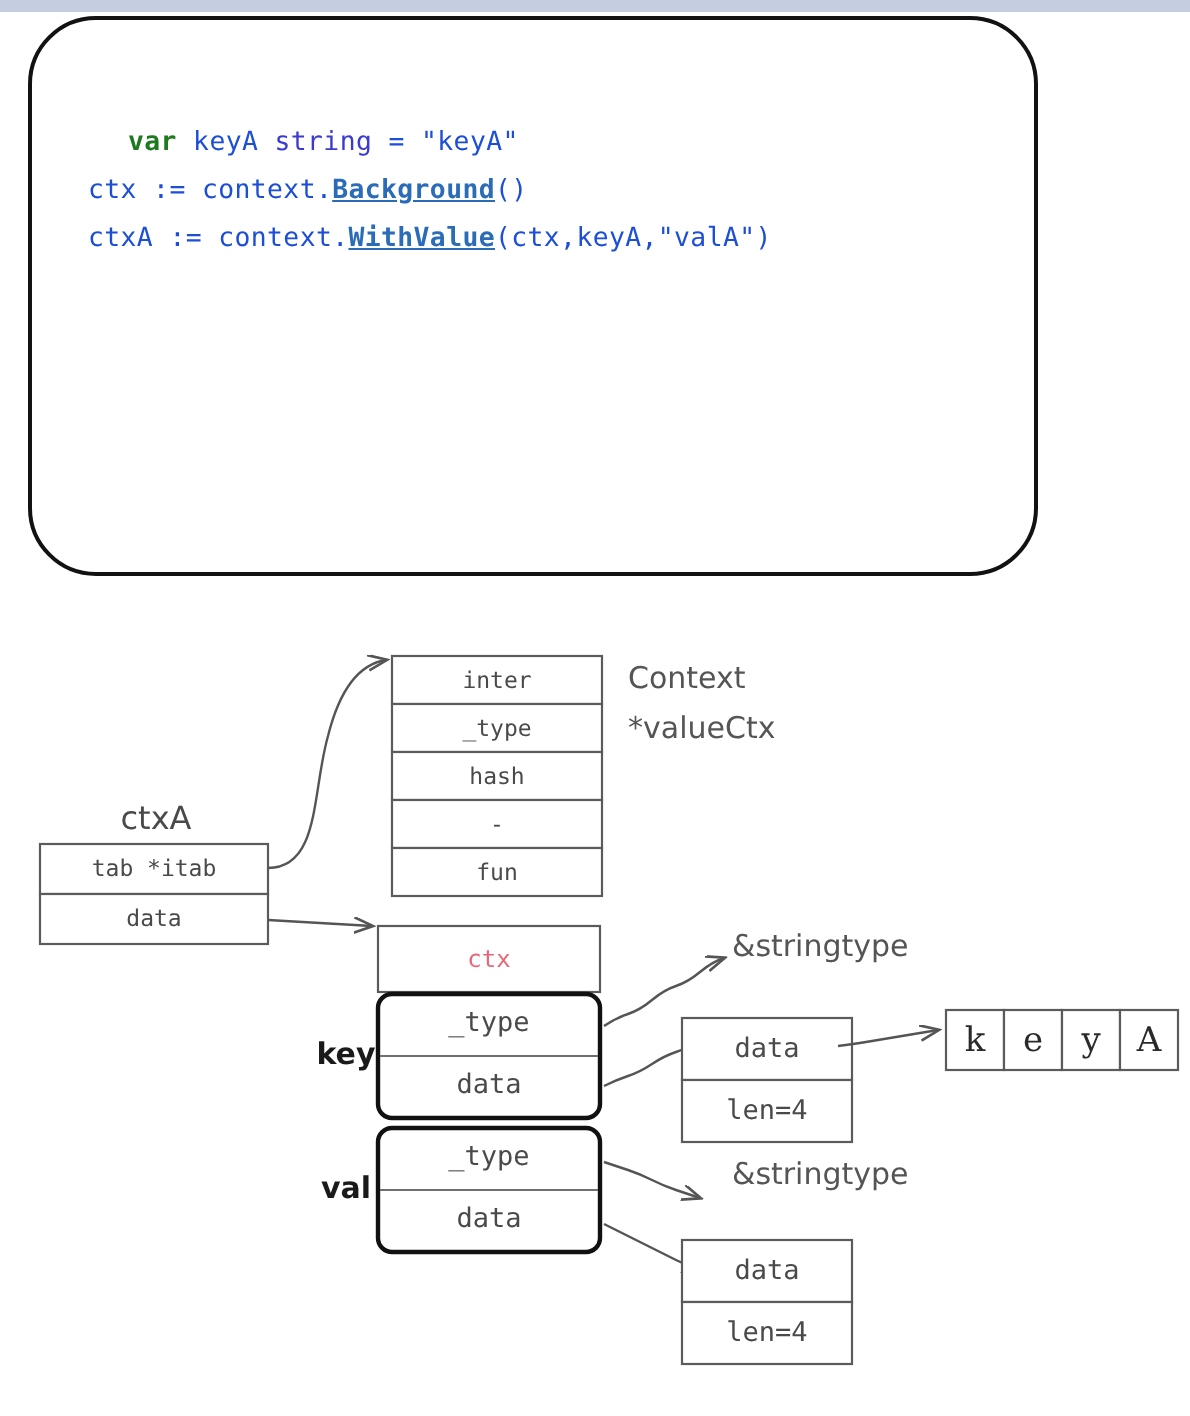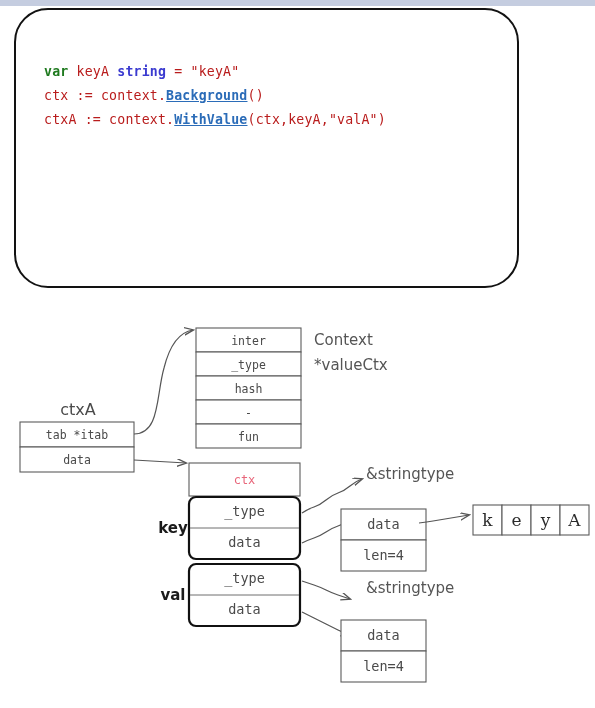--- a/index.html
+++ b/index.html
@@ -36,24 +36,24 @@
   #code-block {
     position: absolute;
     left: 28px; top: 50px;
     font-family: "DejaVu Sans Mono", monospace;
     font-size: 13.2px;
     line-height: 24px;
     color: #7d7d7d;
     white-space: pre;
     letter-spacing: 0.2px;
   }
-  .tok-kw  { color: #1f7a1f; font-weight: bold; }
-  .tok-ty  { color: #3b3bd0; font-weight: bold; }
+  .tok-kw  { color: #1f7a1f; font-weight: bold; margin-left: 20px; }
+  .tok-ty  { color: #3b3bd0; font-weight: normal; }
   .tok-fn  { color: #2b6cb8; font-weight: bold; text-decoration: underline; }
-  .tok-pl  { color: #b91c1c; font-weight: normal; }
+  .tok-pl  { color: #1d4ed8; font-weight: normal; }
 
   
   #diagram {
     position: absolute;
     left: 0; top: 300px;
     width: 595px; height: 408px;
   }
   #diagram svg { display: block; }
 
   .box-txt {

